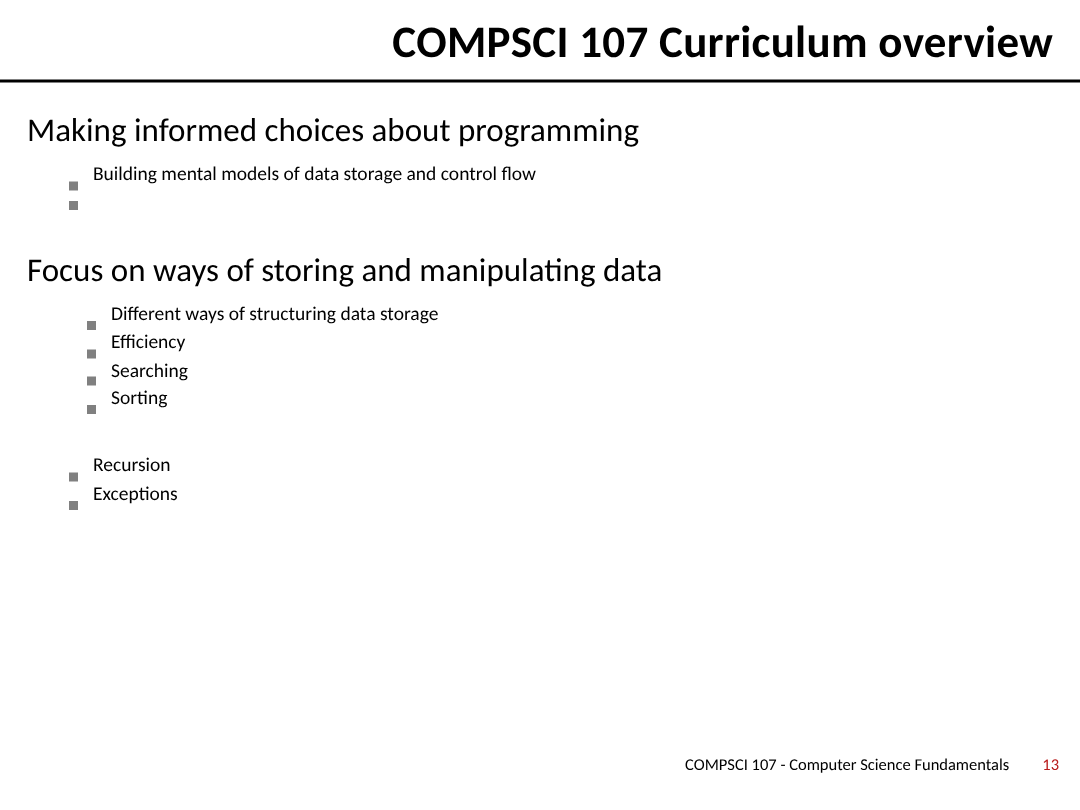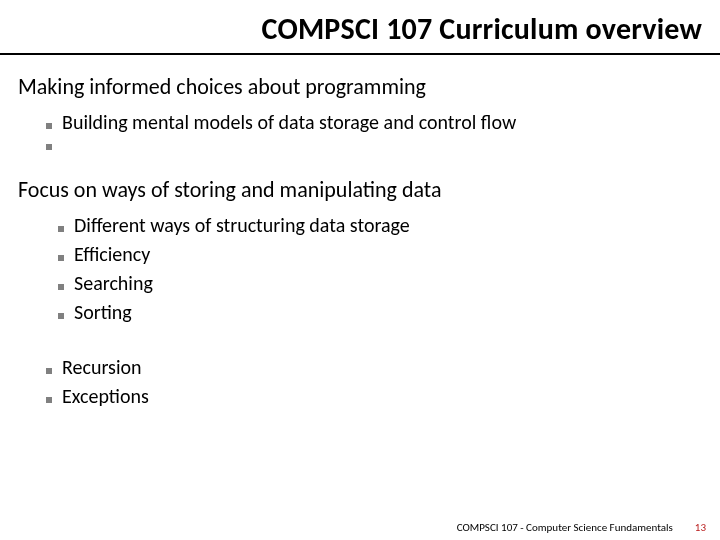--- a/index.html
+++ b/index.html
@@ -6,24 +6,24 @@
   html, body { width: 720px; height: 540px; background: #fff; font-family: Calibri, "Segoe UI", Arial, sans-serif; color: #000; overflow: hidden; }
   .slide { width: 720px; height: 540px; position: relative; }
   .title-wrap { text-align: right; padding: 10px 18px 6px 0; }
   .title { font-size: 30px; font-weight: 700; letter-spacing: 0.2px; }
   .rule { border: none; border-top: 2.5px solid #000; margin: 0; }
   .content { padding: 18px 18px 0 18px; }
   .section { font-size: 22px; font-weight: 400; margin-top: 8px; margin-bottom: 8px; }
   .section.first { margin-top: 0; }
   ul.bullets { list-style: none; margin: 0 0 26px 0; padding-left: 28px; }
   ul.bullets.indent2 { padding-left: 40px; }
-  ul.bullets li { font-size: 20px; font-weight: 400; line-height: 1.45; display: flex; align-items: center; }
+  ul.bullets li { font-size: 13px; font-weight: 400; line-height: 1.45; display: flex; align-items: flex-end; }
   ul.bullets li .sq { display: inline-block; width: 6px; height: 6px; background: #808080; margin-top: 7px; margin-right: 10px; flex-shrink: 0; }
   ul.bullets li .txt { }
-  .footer { position: absolute; bottom: 6px; right: 14px; font-size: 11px; color: #000; display: flex; align-items: baseline; gap: 22px; }
+  .footer { position: absolute; bottom: 24px; right: 14px; font-size: 11px; color: #000; display: flex; align-items: baseline; gap: 22px; }
   .footer .pagenum { color: #b91c1c; font-size: 11px; }
 </style>
 </head>
 <body>
 <div class="slide">
 
   <div class="title-wrap">
     <div class="title">COMPSCI 107 Curriculum overview</div>
   </div>
   <hr class="rule">

